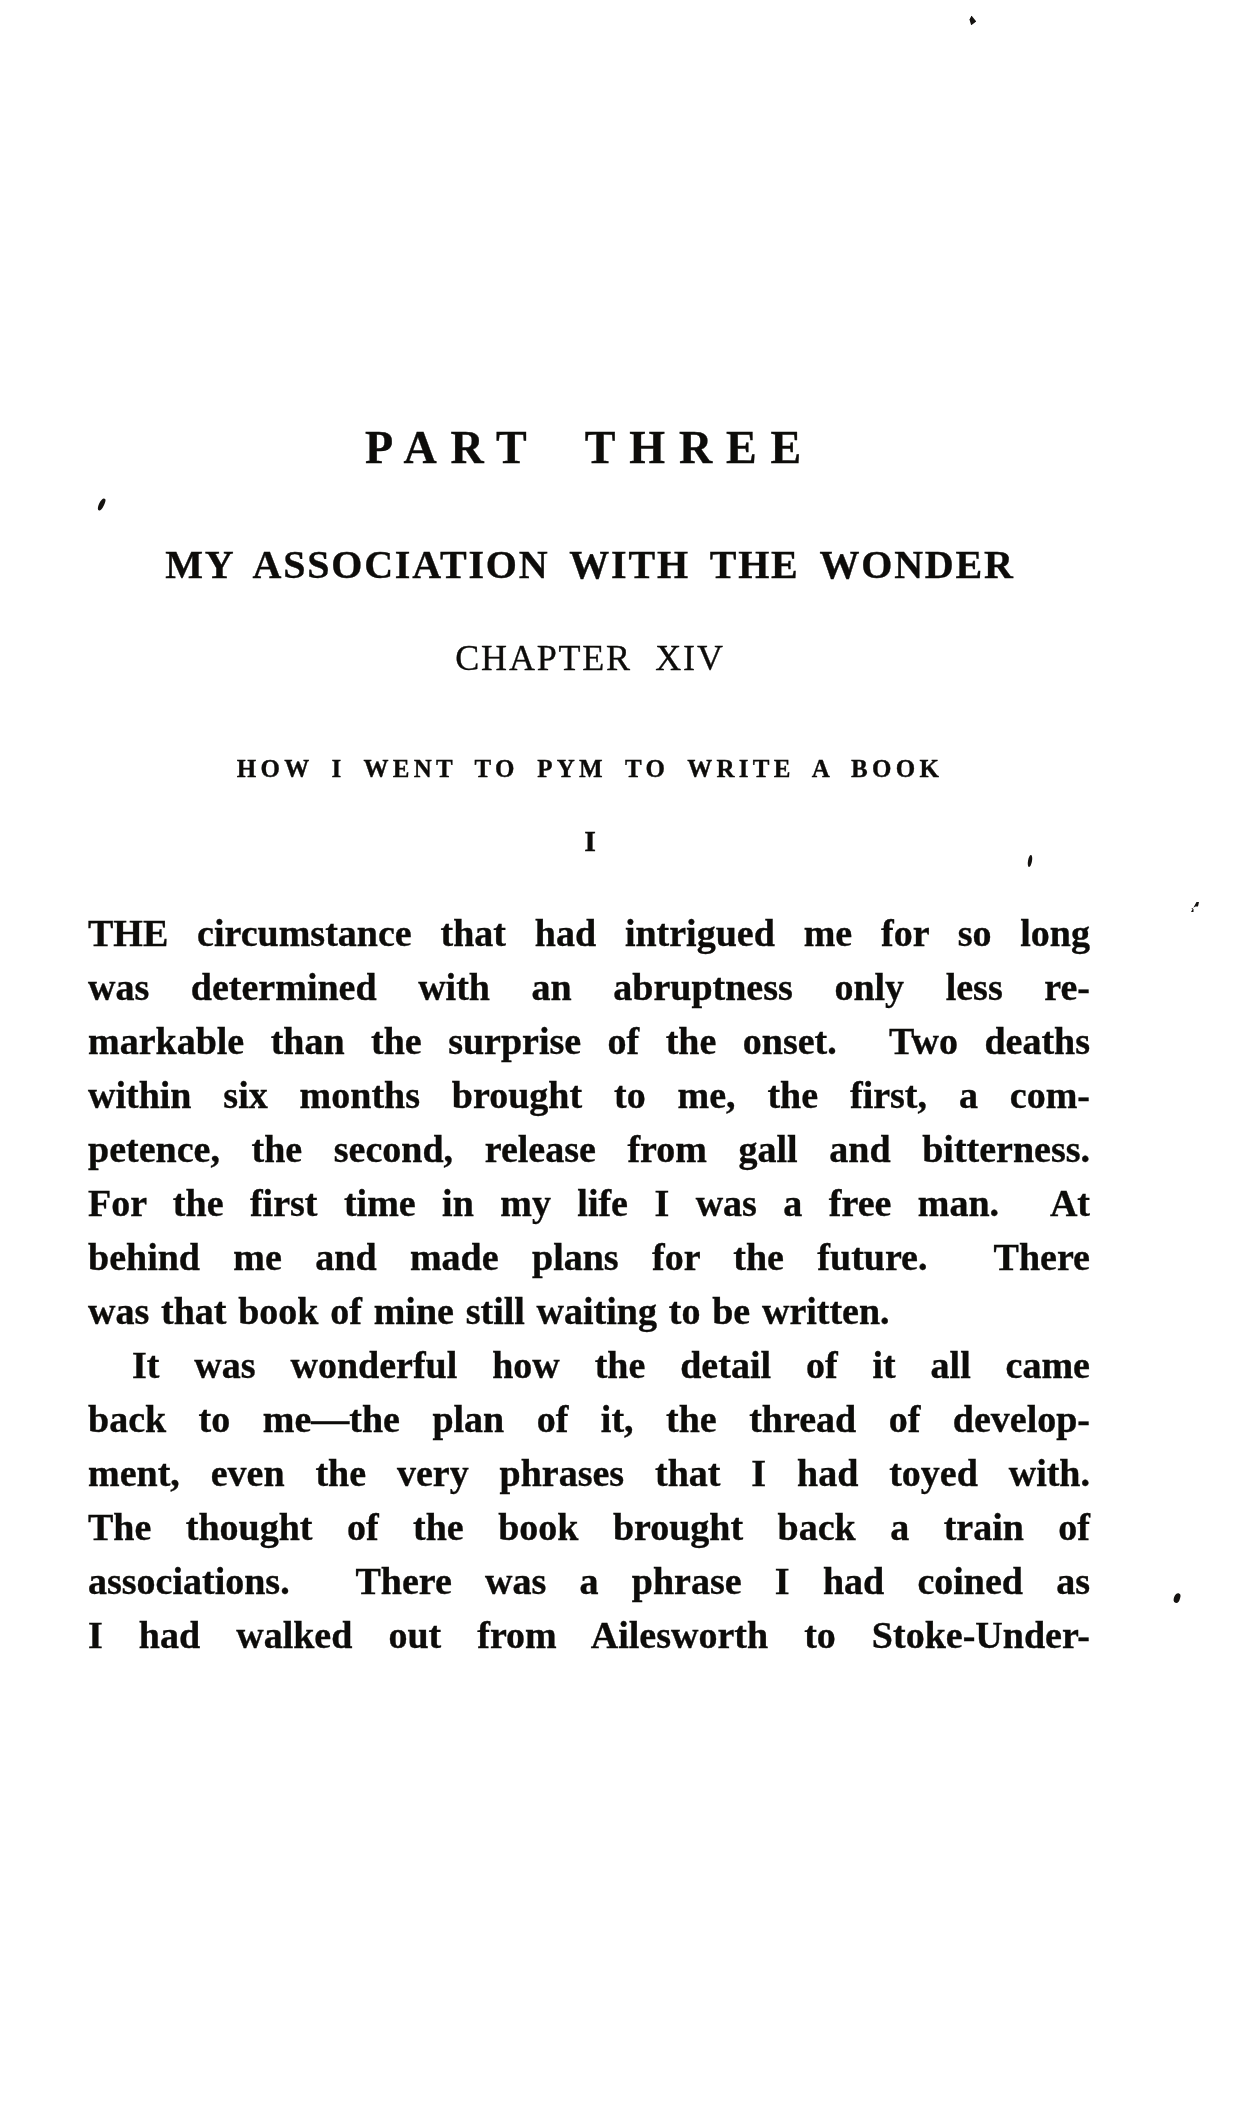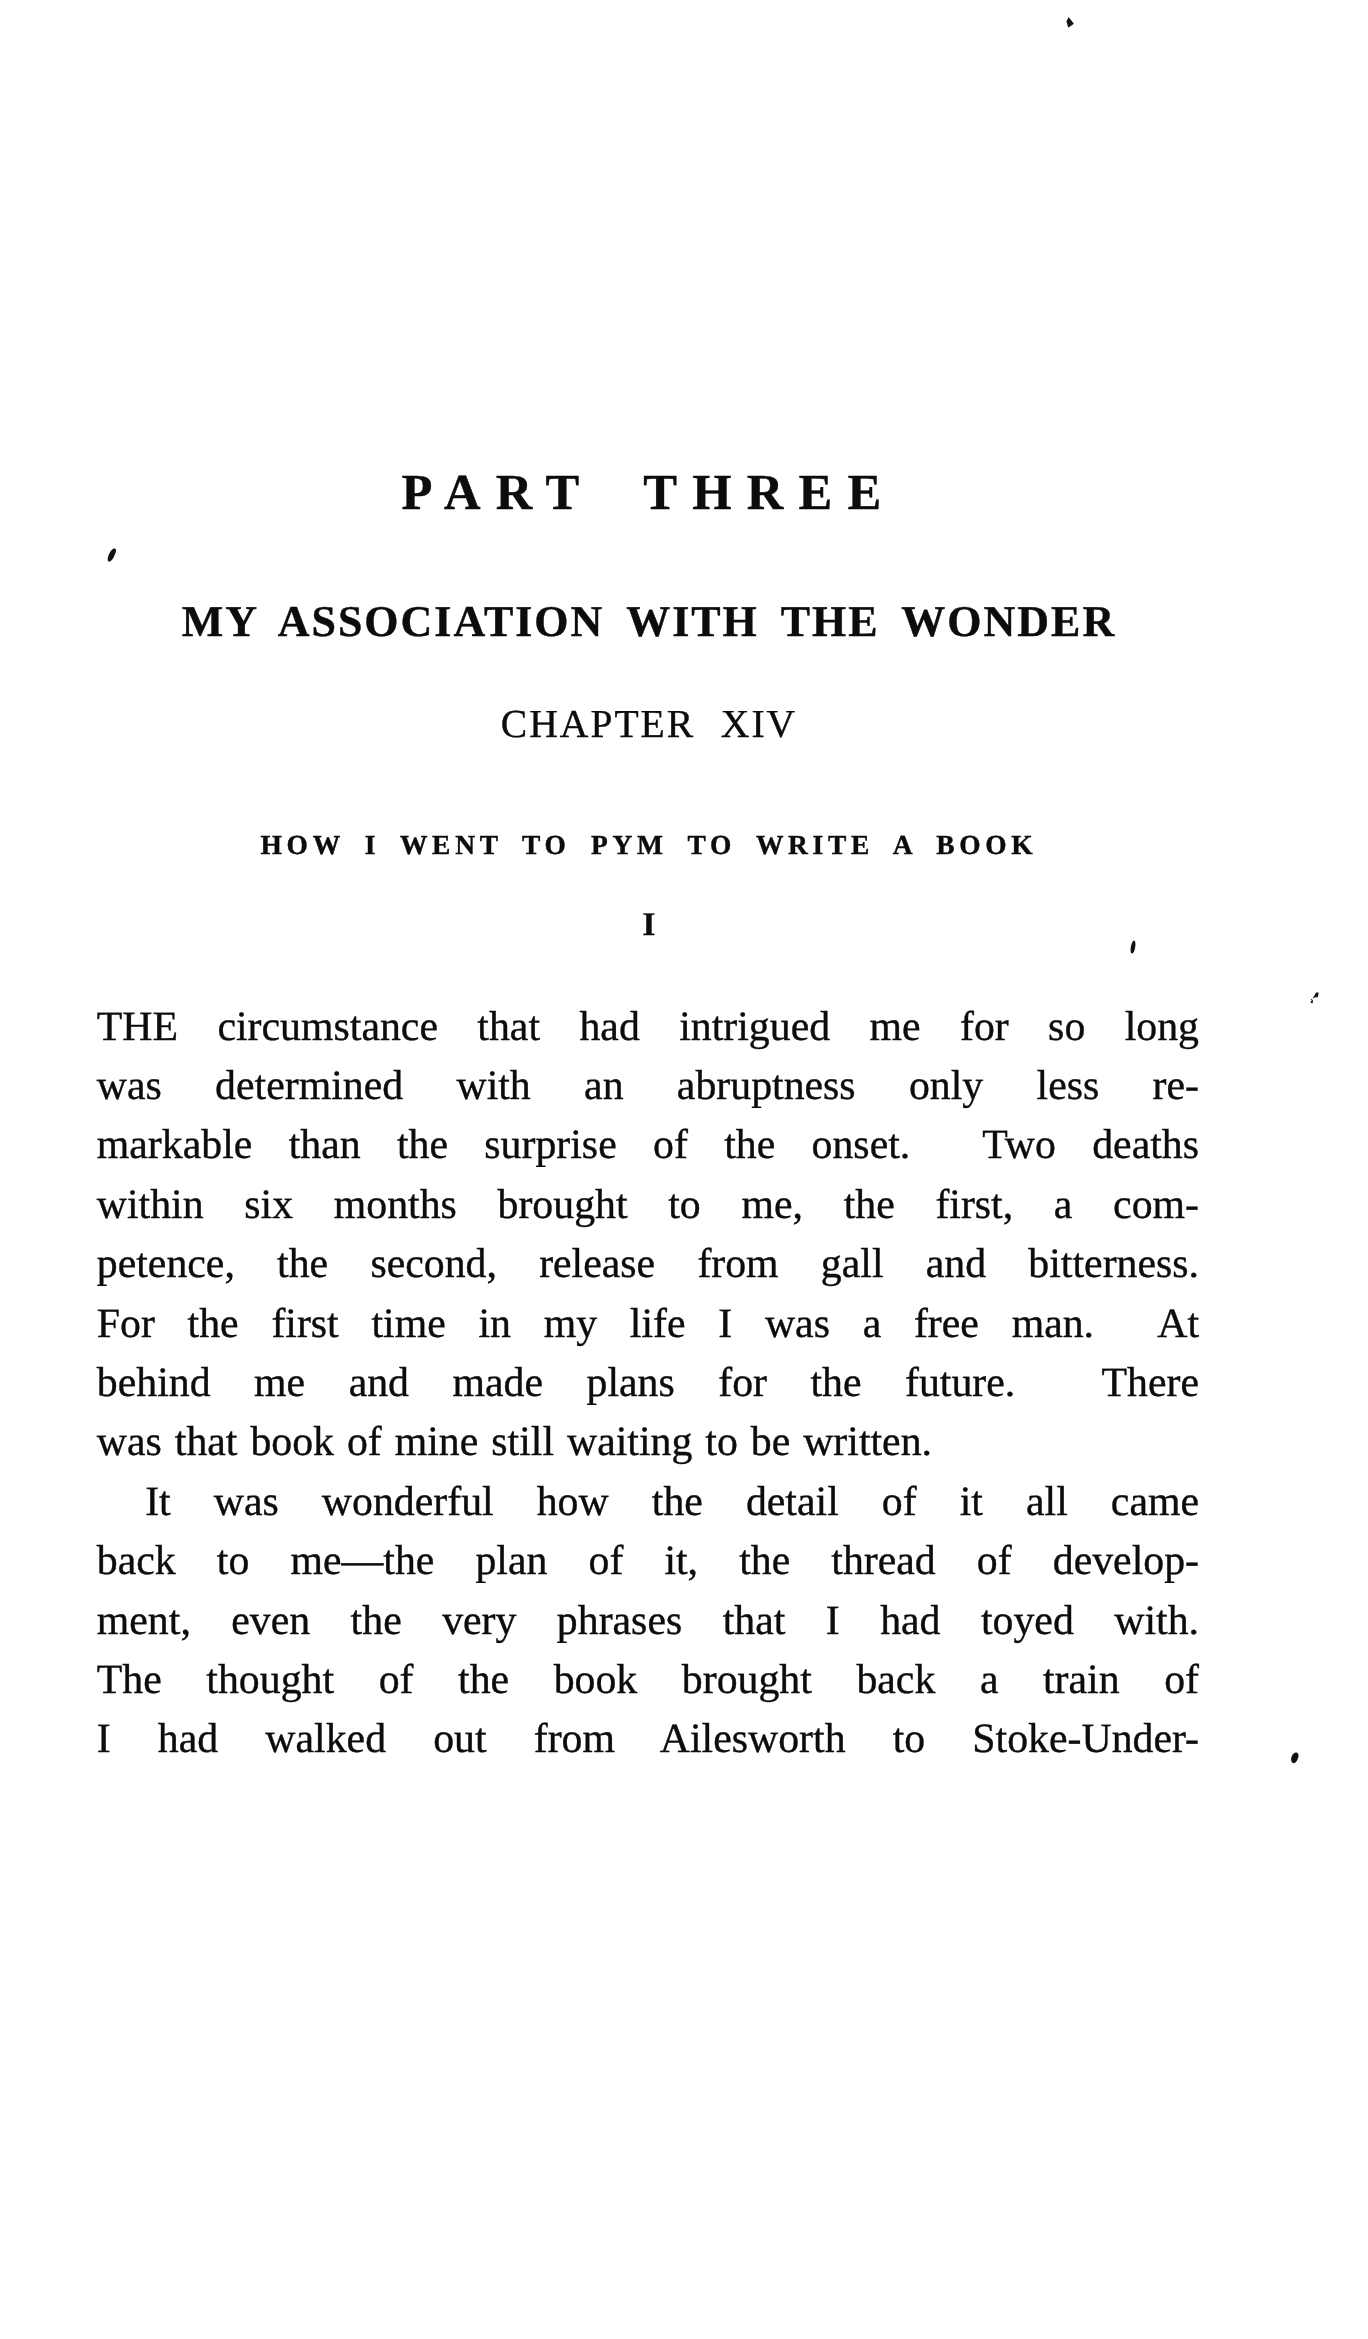--- a/index.html
+++ b/index.html
@@ -69,20 +69,21 @@
     width: 1002px;
     font-size: 38px;
   }
   .line {
     white-space: pre-wrap;
     line-height: 54px;
     height: 54px;
     text-align: justify;
     text-align-last: justify;
     word-spacing: 0.06em;
+    font-weight: bold;
   }
   .line.no-just {
     text-align: left;
     text-align-last: left;
   }
   .line.indent {
     padding-left: 44px;
     width: 958px;
   }
   .page-number {
@@ -128,20 +129,21 @@
     <div class="line">markable than the surprise of the onset.  Two deaths</div>
     <div class="line">within six months brought to me, the first, a com-</div>
     <div class="line">petence, the second, release from gall and bitterness.</div>
     <div class="line">For the first time in my life I was a free man.  At</div>
     <div class="line">behind me and made plans for the future.  There</div>
     <div class="line no-just">was that book of mine still waiting to be written.</div>
     <div class="line indent">It was wonderful how the detail of it all came</div>
     <div class="line">back to me—the plan of it, the thread of develop-</div>
     <div class="line">ment, even the very phrases that I had toyed with.</div>
     <div class="line">The thought of the book brought back a train of</div>
+    <div class="line">associations.  There was a phrase I had coined as</div>
     <div class="line">I had walked out from Ailesworth to Stoke-Under-</div>
   </div>
 
   <div class="page-number">235</div>
 
   <div class="speck speck-tick-topright"></div>
   <div class="speck speck-apostrophe-left"></div>
   <div class="speck speck-comma-right-1"></div>
   <div class="speck speck-dotmark-right"></div>
   <div class="speck speck-comma-right-2"></div>

